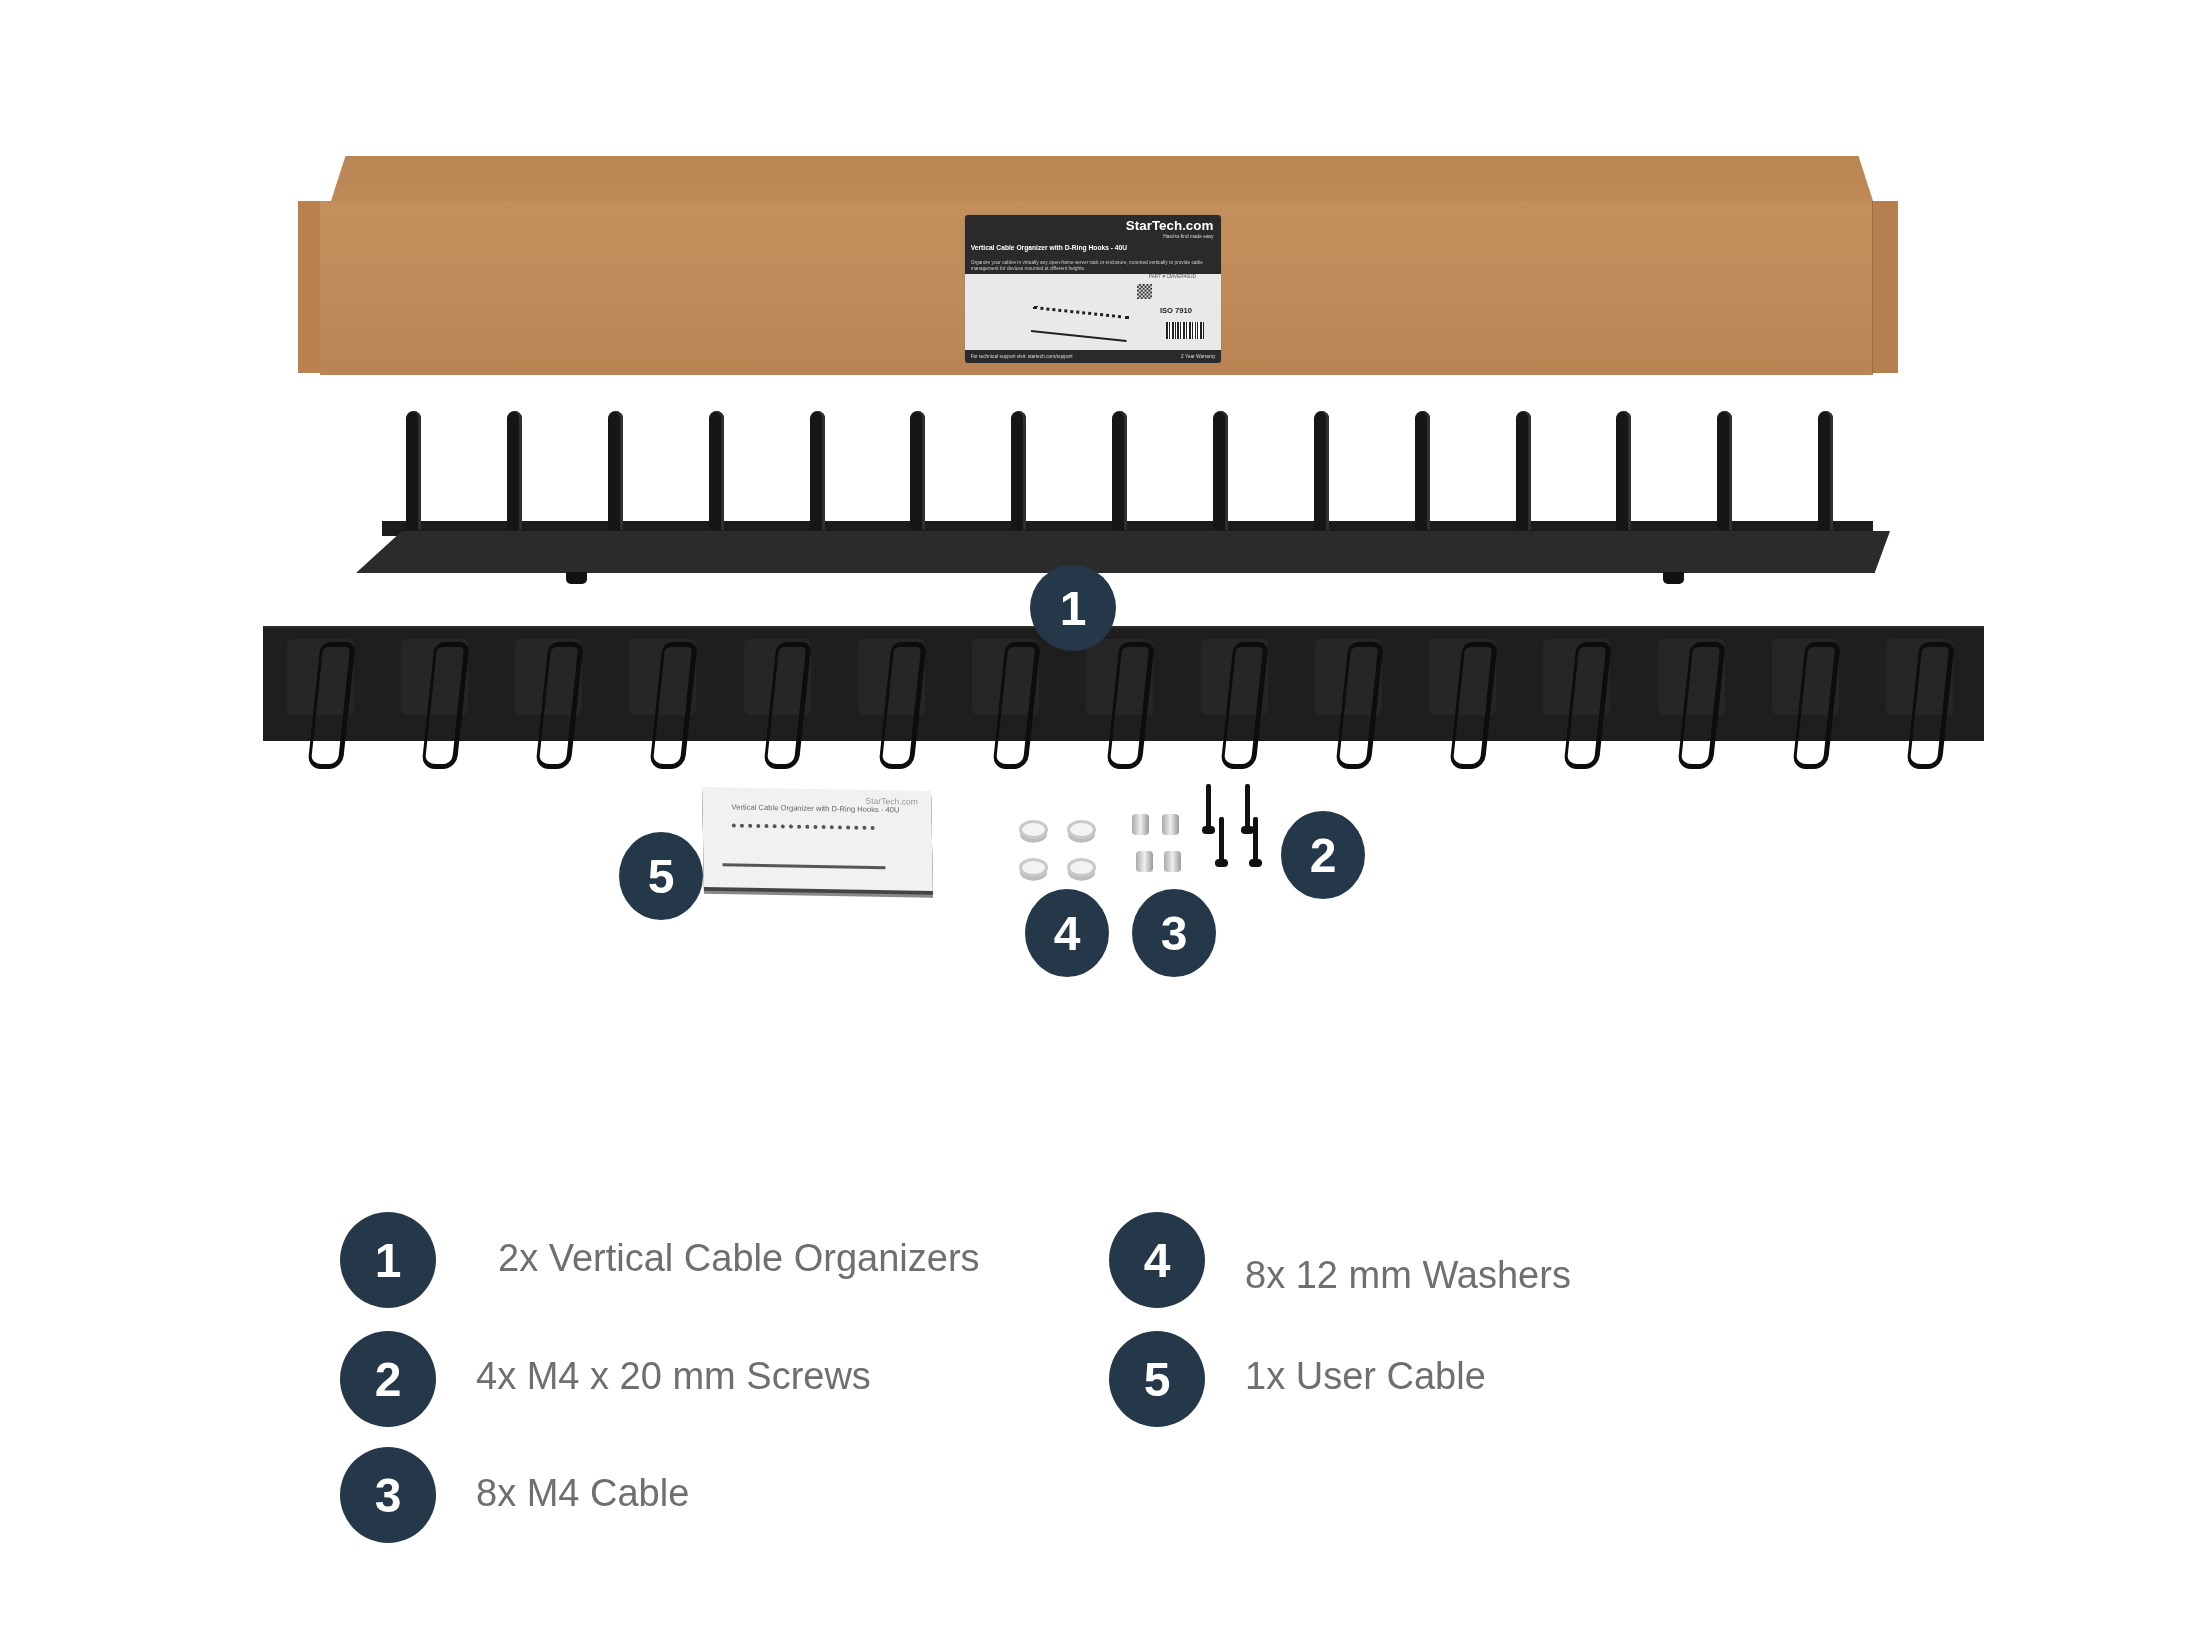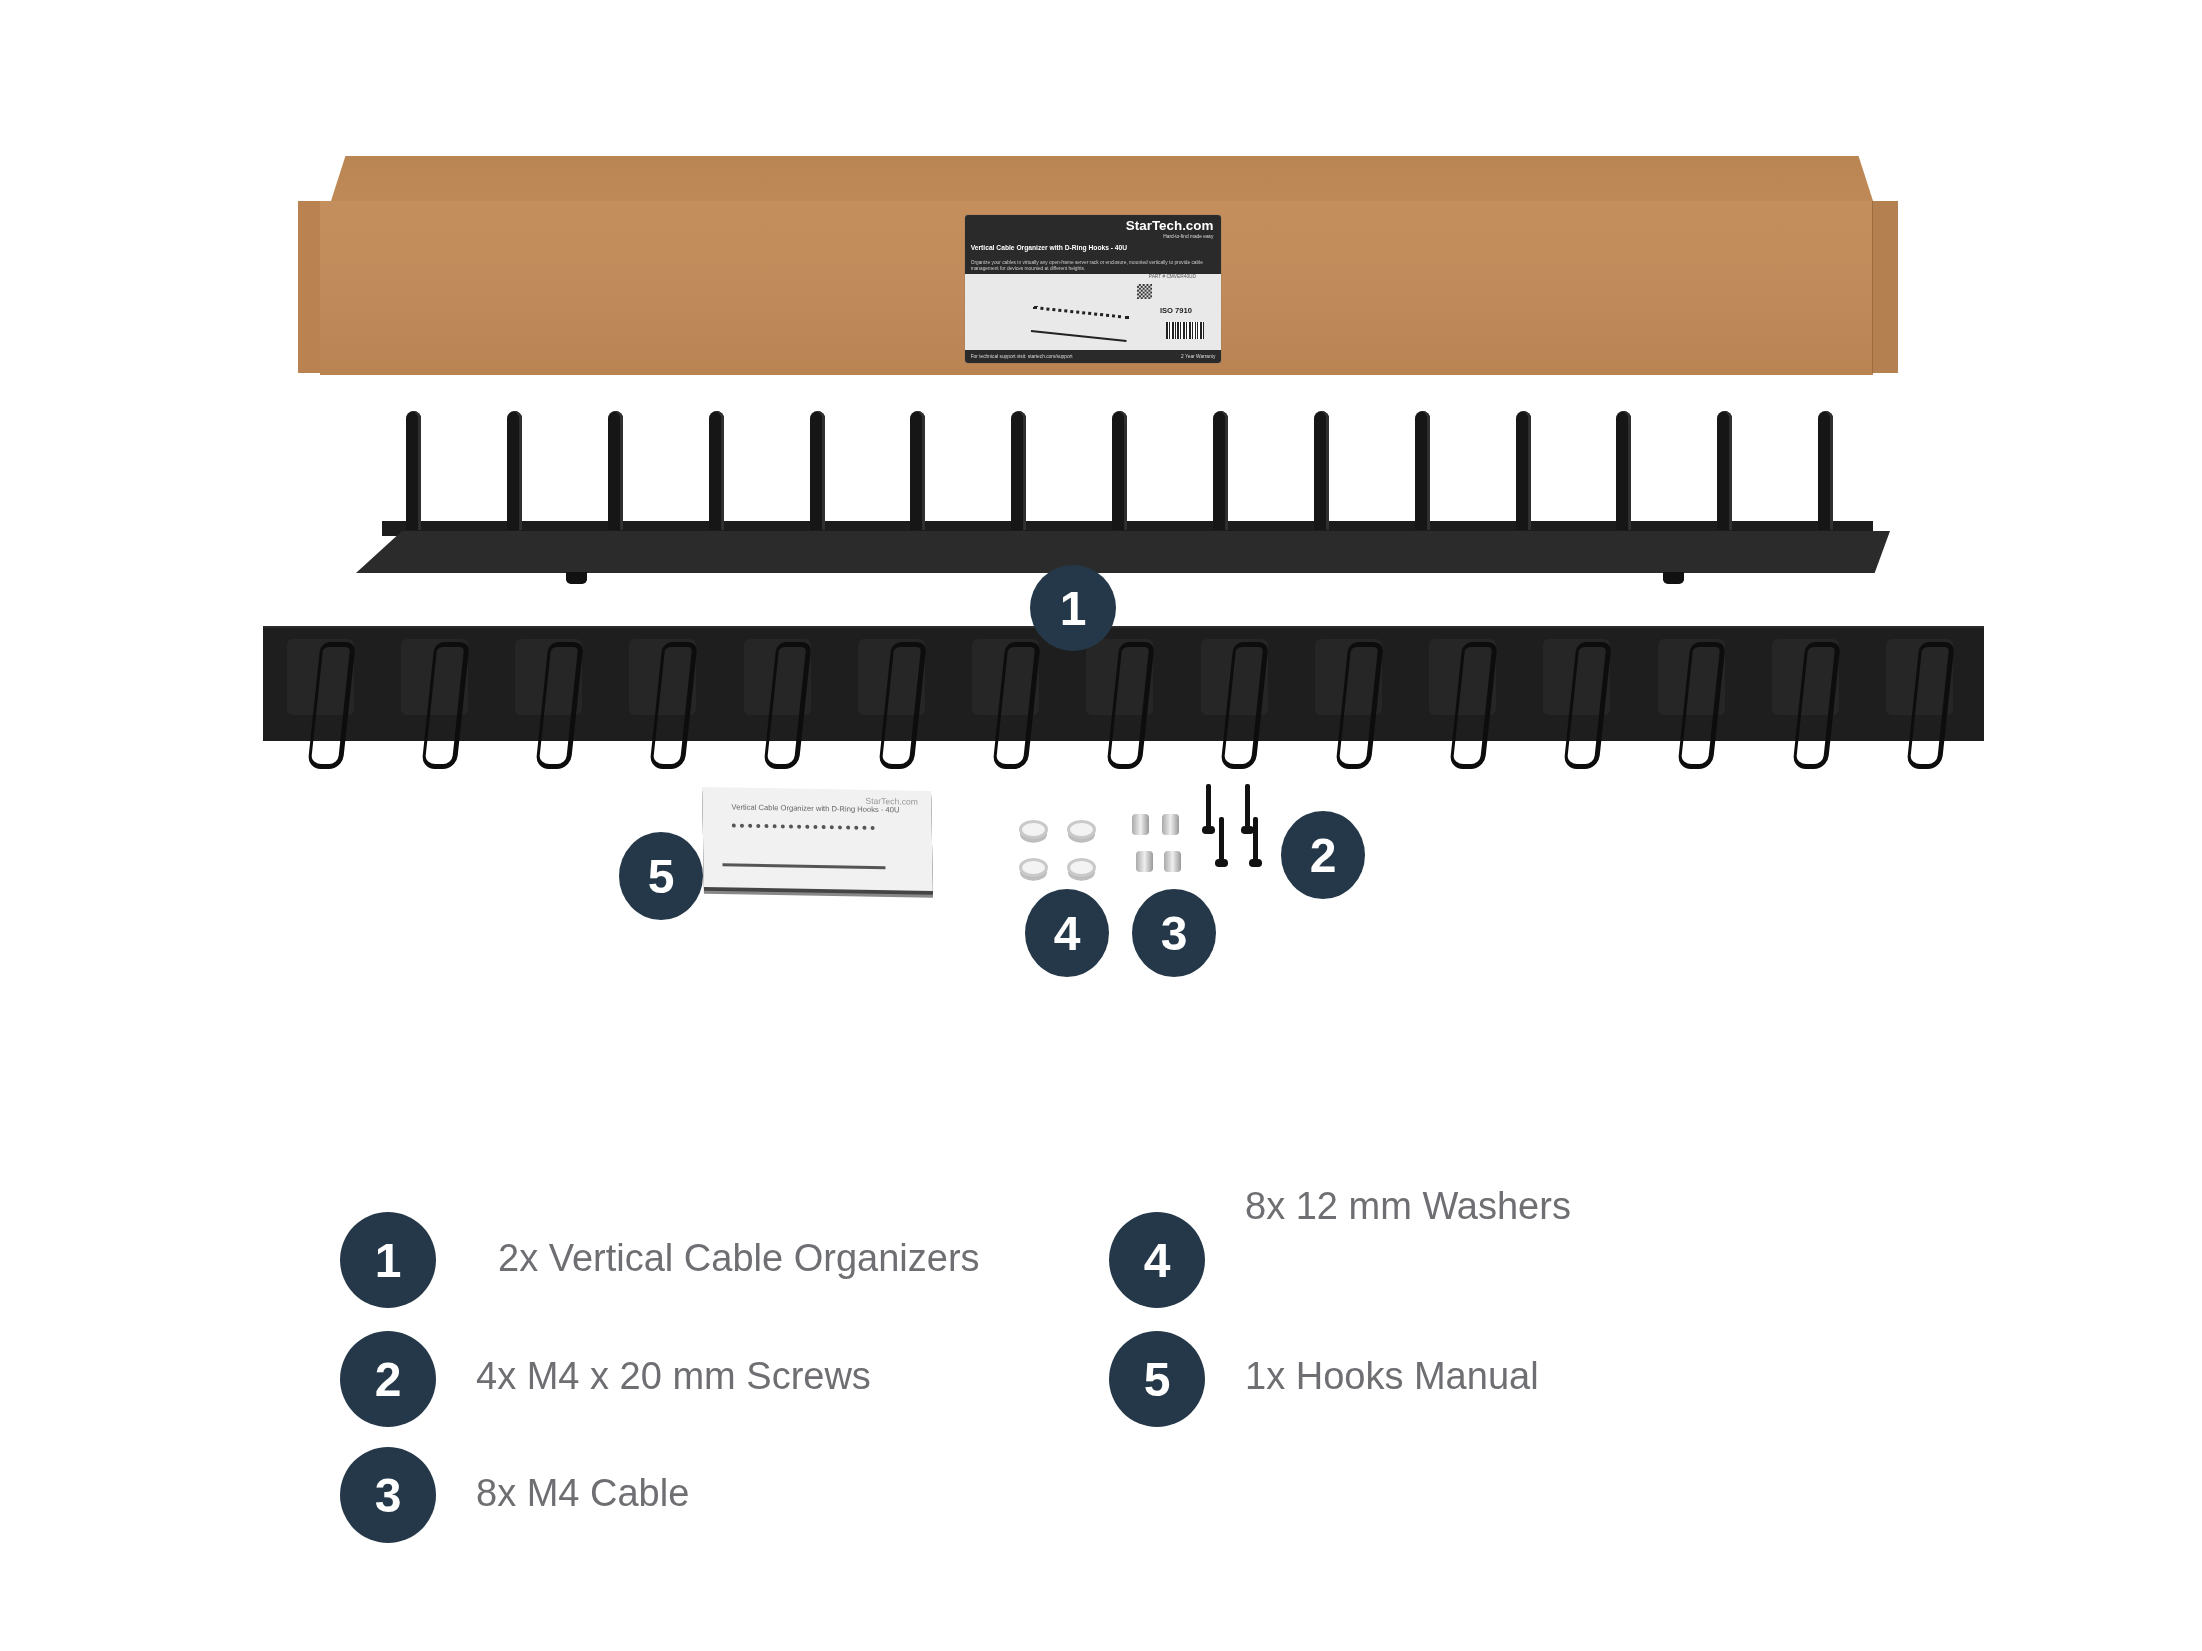--- a/index.html
+++ b/index.html
@@ -163,18 +163,18 @@
   <div class="abs legend-num" style="left:340px;top:1212px">1</div>
   <div class="abs legend-text" style="left:498px;top:1237px">2x Vertical Cable Organizers</div>
 
   <div class="abs legend-num" style="left:340px;top:1331px">2</div>
   <div class="abs legend-text" style="left:476px;top:1355px">4x M4 x 20 mm Screws</div>
 
   <div class="abs legend-num" style="left:340px;top:1447px">3</div>
   <div class="abs legend-text" style="left:476px;top:1472px">8x M4 Cable</div>
 
   <div class="abs legend-num" style="left:1109px;top:1212px">4</div>
-  <div class="abs legend-text" style="left:1245px;top:1185px">8x 12 mm Washers</div>
+  <div class="abs legend-text" style="left:1245px;top:1254px">8x 12 mm Washers</div>
 
   <div class="abs legend-num" style="left:1109px;top:1331px">5</div>
-  <div class="abs legend-text" style="left:1245px;top:1355px">1x Hooks Manual</div>
+  <div class="abs legend-text" style="left:1245px;top:1355px">1x User Cable</div>
 </div>
 
 
 </body></html>

